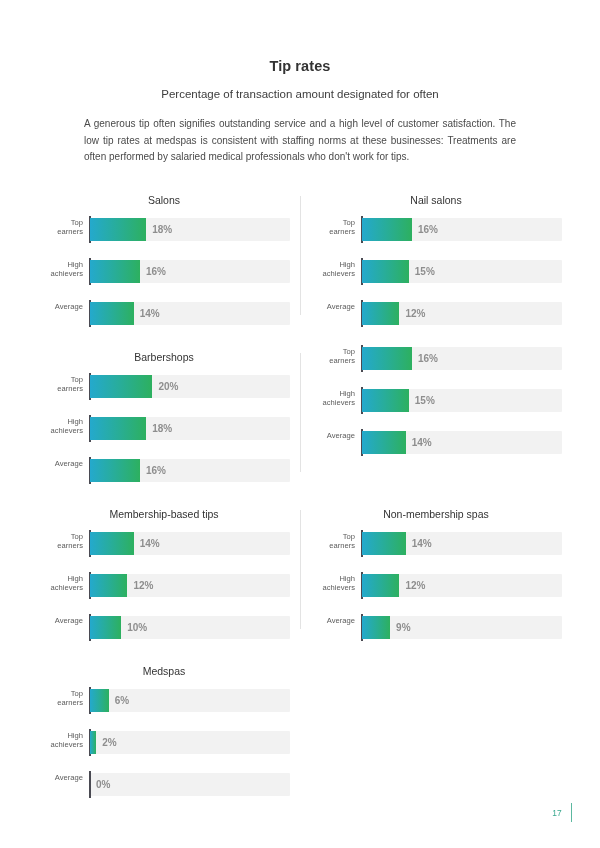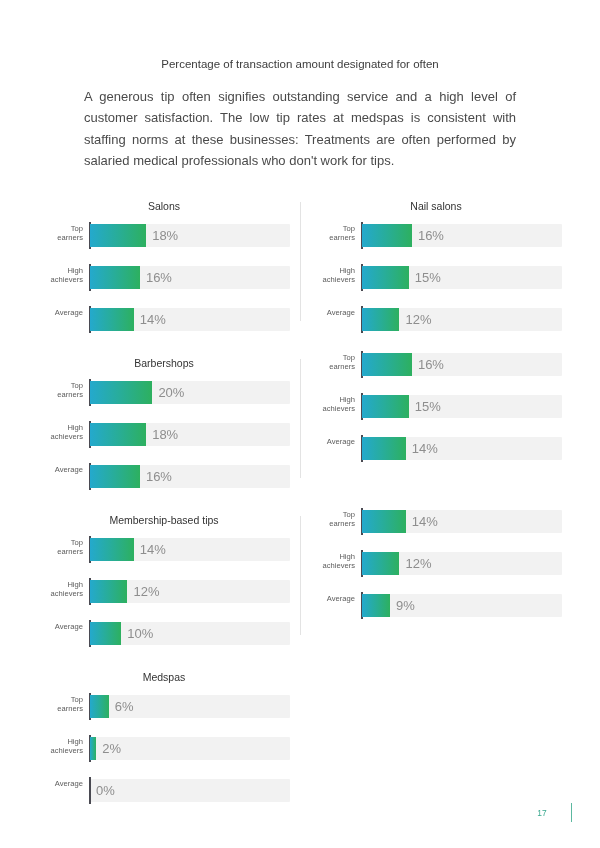--- a/index.html
+++ b/index.html
@@ -29,21 +29,21 @@
   }
   .doc-subtitle {
     text-align: center;
     font-size: 11.5px;
     font-weight: normal;
     color: #3d3d3d;
     margin: 0 0 16px 0;
   }
   .doc-desc {
     text-align: justify;
-    font-size: 13px;
+    font-size: 10px;
     line-height: 1.65;
     color: #4a4a4a;
     margin: 0 auto;
     width: 432px;
   }
 
   
   .charts {
     position: relative;
     margin-top: 24px;
@@ -116,52 +116,53 @@
     position: absolute;
     left: 0; top: 0;
     height: 23px;
     background: linear-gradient(90deg, #24a9cd 0%, #28ad9a 48%, #2db05f 100%);
   }
   .bar-value {
     position: absolute;
     top: 0;
     height: 23px;
     line-height: 23px;
-    font-size: 13px;
-    font-weight: normal;
+    font-size: 10px;
+    font-weight: bold;
     color: #8e8e8e;
     white-space: nowrap;
   }
 
   
   .footer {
     position: absolute;
     right: 28px;
     bottom: 26px;
     display: flex;
     align-items: center;
-    gap: 24px;
+    gap: 9px;
   }
   .page-num {
     font-size: 8.4px;
     color: #3aa98f;
     font-weight: normal;
   }
   .footer-rule {
     width: 1.4px;
     height: 19px;
     background: #5cb8a0;
   }
 </style>
 </head>
 <body>
 
 <div class="page">
 
   <div class="header">
+    <h1 class="doc-title">Tip rates</h1>
     <h2 class="doc-subtitle">Percentage of transaction amount designated for often</h2>
     <p class="doc-desc">A generous tip often signifies outstanding service and a high level of customer satisfaction. The low tip rates at medspas is consistent with staffing norms at these businesses: Treatments are often performed by salaried medical professionals who don't work for tips.</p>
   </div>
 
   <div class="charts" id="charts-container">
       <div class="chart-row">
         <div class="col-divider"></div>
         <div class="chart-panel">
           <div class="panel-title">Salons</div>
           <div class="bar-row">
@@ -338,20 +339,21 @@
               <span>Average</span>
             </div>
             <div class="bar-track">
               <div class="axis-line"></div>
               <div class="bar-fill" style="width: 31.2px;"></div>
               <div class="bar-value" style="left: 37.2px;">10%</div>
             </div>
           </div>
         </div>
         <div class="chart-panel">
+          <div class="panel-title">Non-membership spas</div>
           <div class="bar-row">
             <div class="bar-label">
               <span>Top</span>
               <span>earners</span>
             </div>
             <div class="bar-track">
               <div class="axis-line"></div>
               <div class="bar-fill" style="width: 43.68px;"></div>
               <div class="bar-value" style="left: 49.68px;">14%</div>
             </div>

